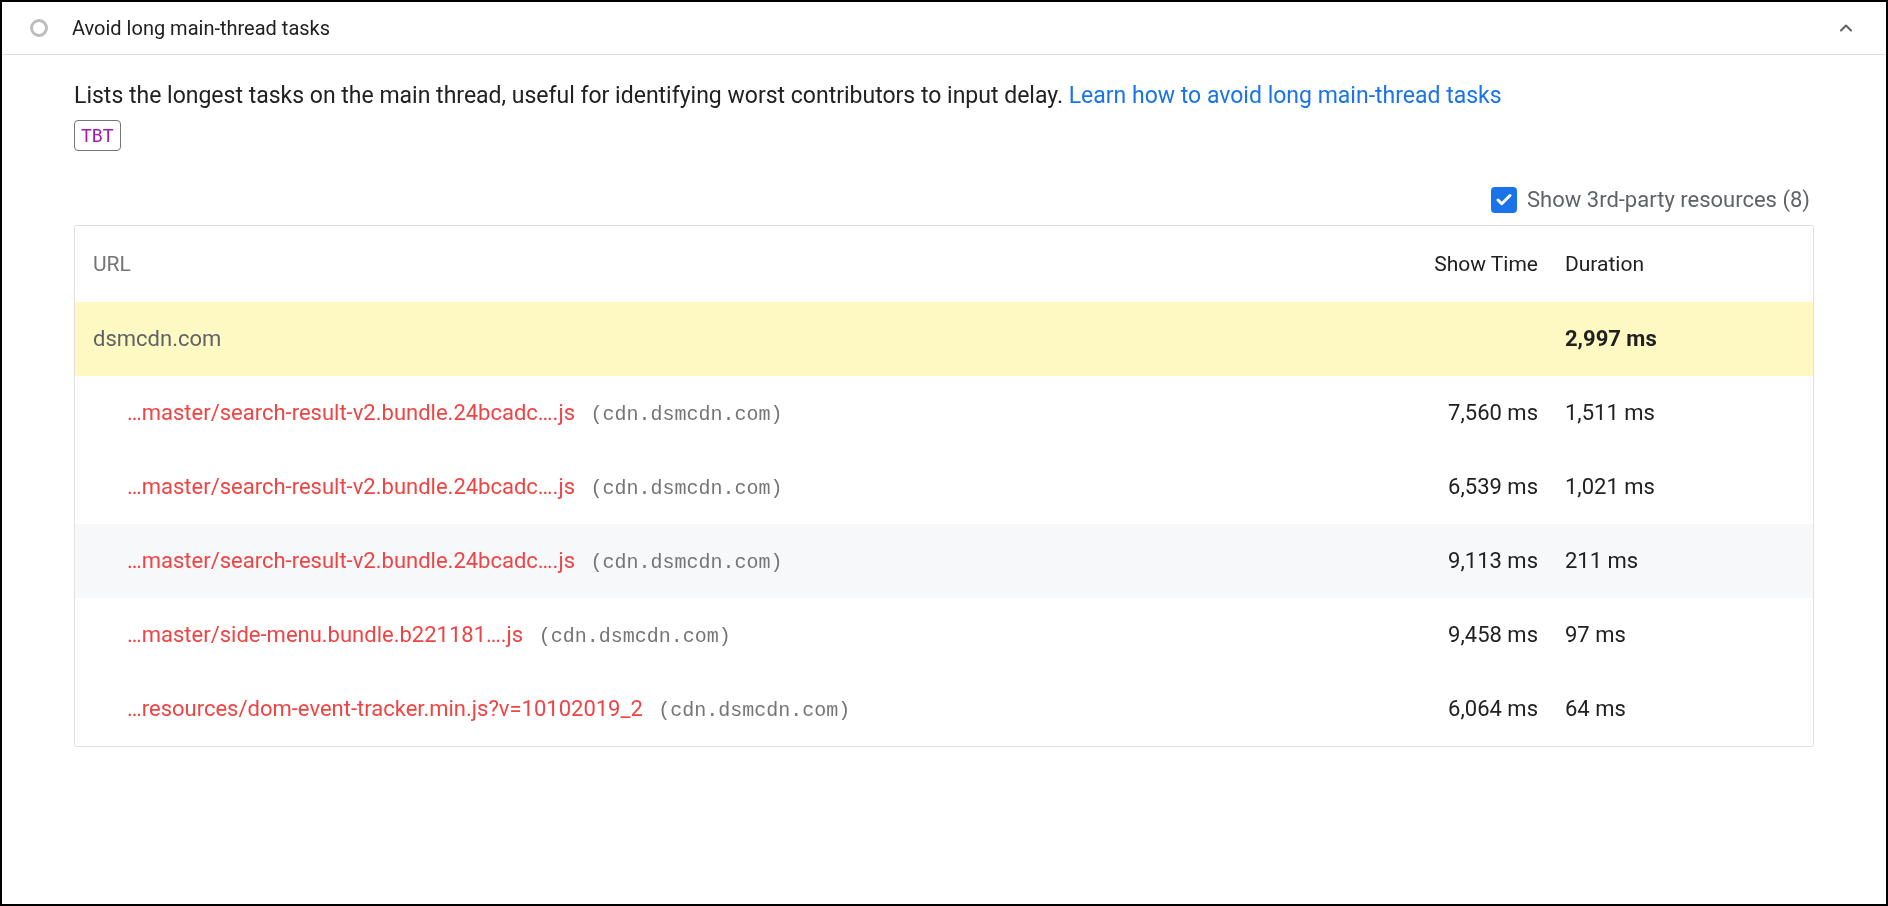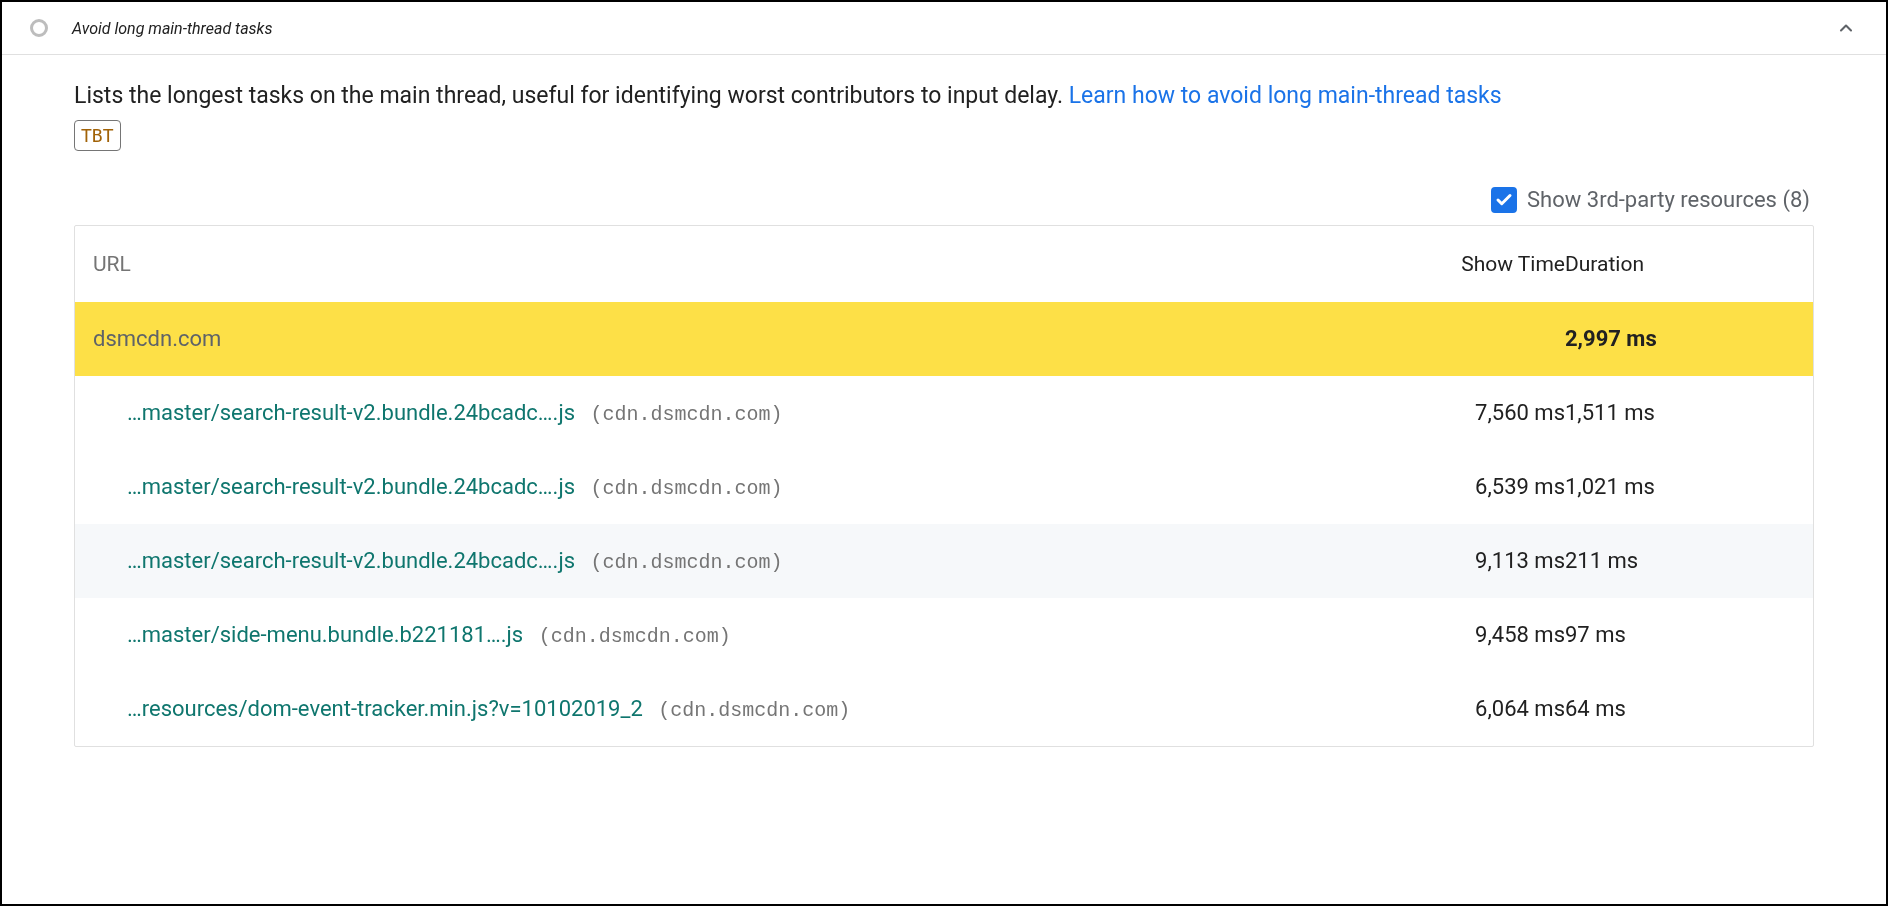--- a/index.html
+++ b/index.html
@@ -24,25 +24,24 @@
     gap: 24px;
   }
   .status-circle {
     width: 18px;
     height: 18px;
     border: 3px solid #bdbdbd;
     border-radius: 50%;
     flex-shrink: 0;
   }
   .header-title {
-    font-size: 16px;
+    font-size: 20px;
     font-weight: 400;
     color: #212121;
     flex: 1;
-    font-style: italic;
   }
   .chevron {
     width: 24px;
     height: 24px;
     display: flex;
     align-items: center;
     justify-content: center;
     color: #5f6368;
     cursor: pointer;
   }
@@ -58,21 +57,21 @@
   .link {
     color: #1a73e8;
     cursor: pointer;
   }
   .tag {
     display: inline-block;
     border: 1.5px solid #757575;
     border-radius: 4px;
     padding: 1px 6px;
     font-size: 18px;
-    color: #a16207;
+    color: #a21caf;
     font-family: monospace;
     margin-top: 6px;
     vertical-align: middle;
   }
   .controls {
     display: flex;
     justify-content: flex-end;
     align-items: flex-start;
     gap: 10px;
     font-size: 22px;
@@ -95,38 +94,39 @@
   .table {
     border: 1px solid #e0e0e0;
     border-radius: 2px;
   }
   .row {
     display: flex;
     align-items: center;
     padding: 0 18px;
     min-height: 74px;
     font-size: 22px;
+    gap: 27px;
   }
   .thead {
     min-height: 76px;
     color: #757575;
     font-size: 21px;
   }
   .col-url { flex: 1; }
   .col-start { width: 240px; text-align: right; }
   .col-dur { width: 230px; text-align: left; }
   .group-row {
-    background: #fde047;
+    background: #fef9c3;
     color: #5f6368;
     font-weight: 400;
   }
   .group-row .col-dur { font-weight: 700; color: #212121; }
   .data-row .col-url { padding-left: 34px; }
   .data-row.alt { background: #f6f8fa; }
-  .file { color: #0f766e; }
+  .file { color: #ef4444; }
   .host { color: #757575; margin-left: 10px; font-size: 20px; font-family: Liberation Mono, monospace; }
   .col-start, .col-dur { color: #212121; }
 </style>
 </head>
 <body>
 
 <div class="panel">
 
   <div class="header">
     <div class="status-circle"></div>

